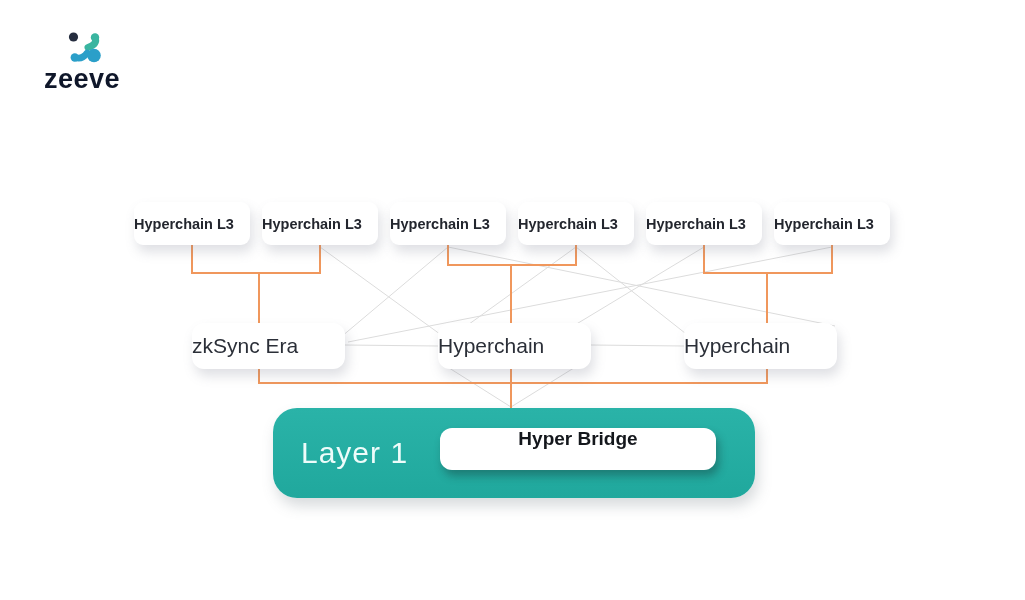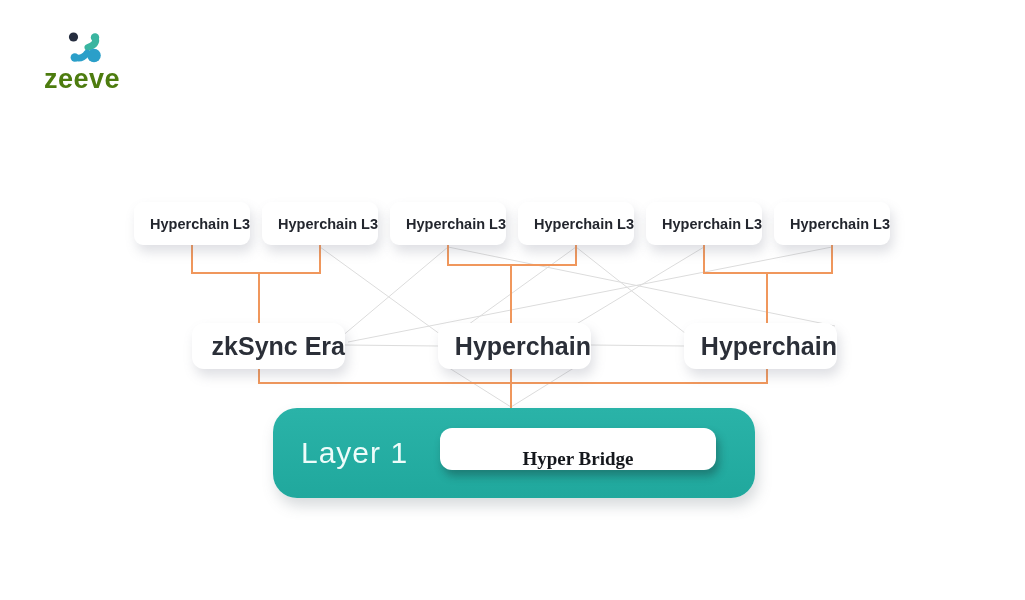--- a/index.html
+++ b/index.html
@@ -7,35 +7,35 @@
   #canvas{position:relative;width:1025px;height:600px;background:#ffffff;overflow:hidden;}
 
   
   #connectors{position:absolute;left:0;top:0;width:1025px;height:600px;z-index:0;}
   .orange-line{stroke:#f0975c;stroke-width:2;fill:none;}
   .gray-line{stroke:#dcdcdc;stroke-width:1;fill:none;}
 
   
   .logo{position:absolute;left:44px;top:30px;z-index:2;}
   .logo-icon{display:block;margin-left:22px;}
-  .logo-text{font-weight:bold;font-size:27px;letter-spacing:0.5px;color:#4d7c0f;line-height:1;margin-top:2px;}
+  .logo-text{font-weight:bold;font-size:27px;letter-spacing:0.5px;color:#0f172a;line-height:1;margin-top:2px;}
 
   
-  .node{position:absolute;background:#ffffff;display:flex;align-items:center;justify-content:flex-end;
+  .node{position:absolute;background:#ffffff;display:flex;align-items:center;justify-content:flex-start;
         z-index:1;box-shadow:3px 7px 12px rgba(110,115,130,0.22);}
   .node-top{width:116px;height:43px;border-radius:9px;font-weight:bold;font-size:14.5px;color:#23262e;}
-  .node-mid{width:153px;height:46px;border-radius:12px;font-size:25px;font-weight:700;color:#2b2f38;}
+  .node-mid{width:153px;height:46px;border-radius:12px;font-size:21px;font-weight:400;color:#2b2f38;}
 
   
   .layer1{position:absolute;left:273px;top:408px;width:482px;height:90px;border-radius:24px;
           background:linear-gradient(180deg,#2ab3a8 0%,#20a89d 100%);
           display:flex;align-items:center;z-index:1;box-shadow:3px 8px 14px rgba(100,110,120,0.25);}
   .layer1-label{color:#eefcfa;font-size:30px;font-weight:300;margin-left:28px;letter-spacing:1px;}
   .bridge-pill{position:absolute;left:167px;top:20px;width:276px;height:42px;border-radius:12px;background:#ffffff;
-               display:flex;align-items:flex-end;justify-content:center;box-shadow:3px 6px 9px rgba(20,40,40,0.35);font-family:Liberation Serif, serif;}
+               display:flex;align-items:flex-start;justify-content:center;box-shadow:3px 6px 9px rgba(20,40,40,0.35);}
   .bridge-pill span{font-weight:bold;font-size:19px;color:#14171c;}
 </style>
 </head>
 <body>
 
 <div id="canvas">
 
   <svg id="connectors" viewBox="0 0 1025 600" xmlns="http://www.w3.org/2000/svg">
 
     <g>

